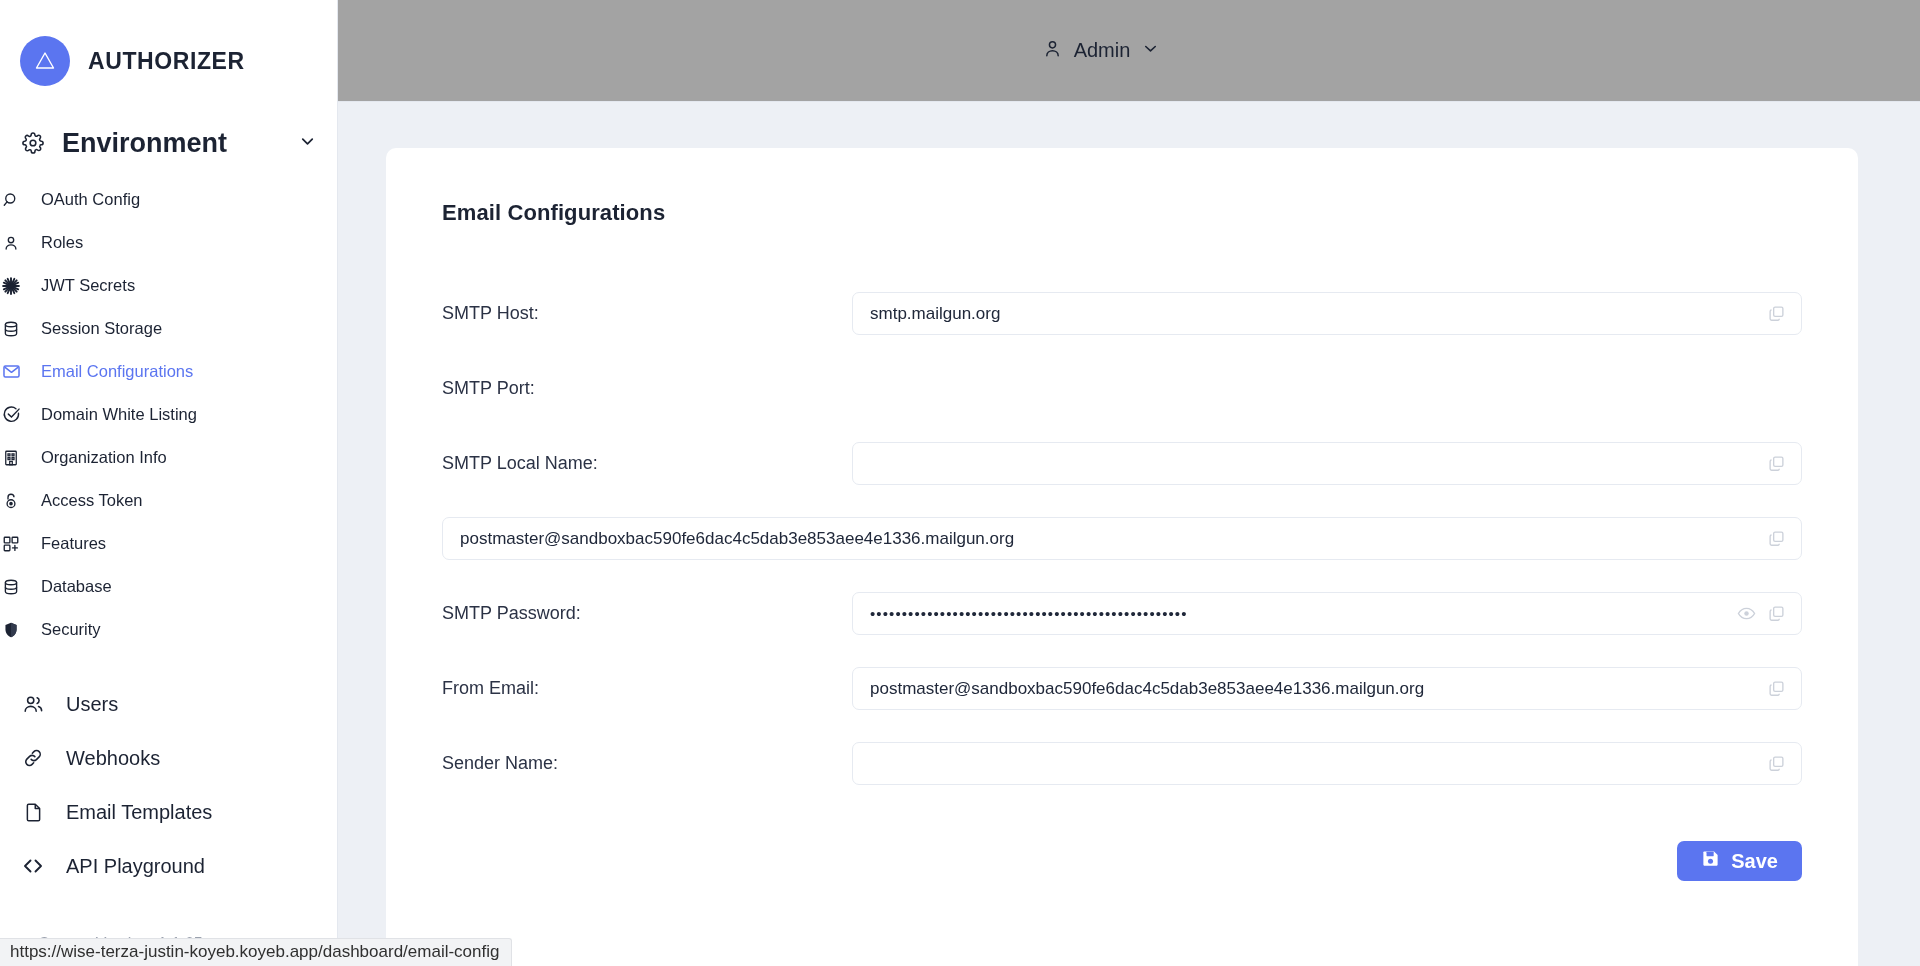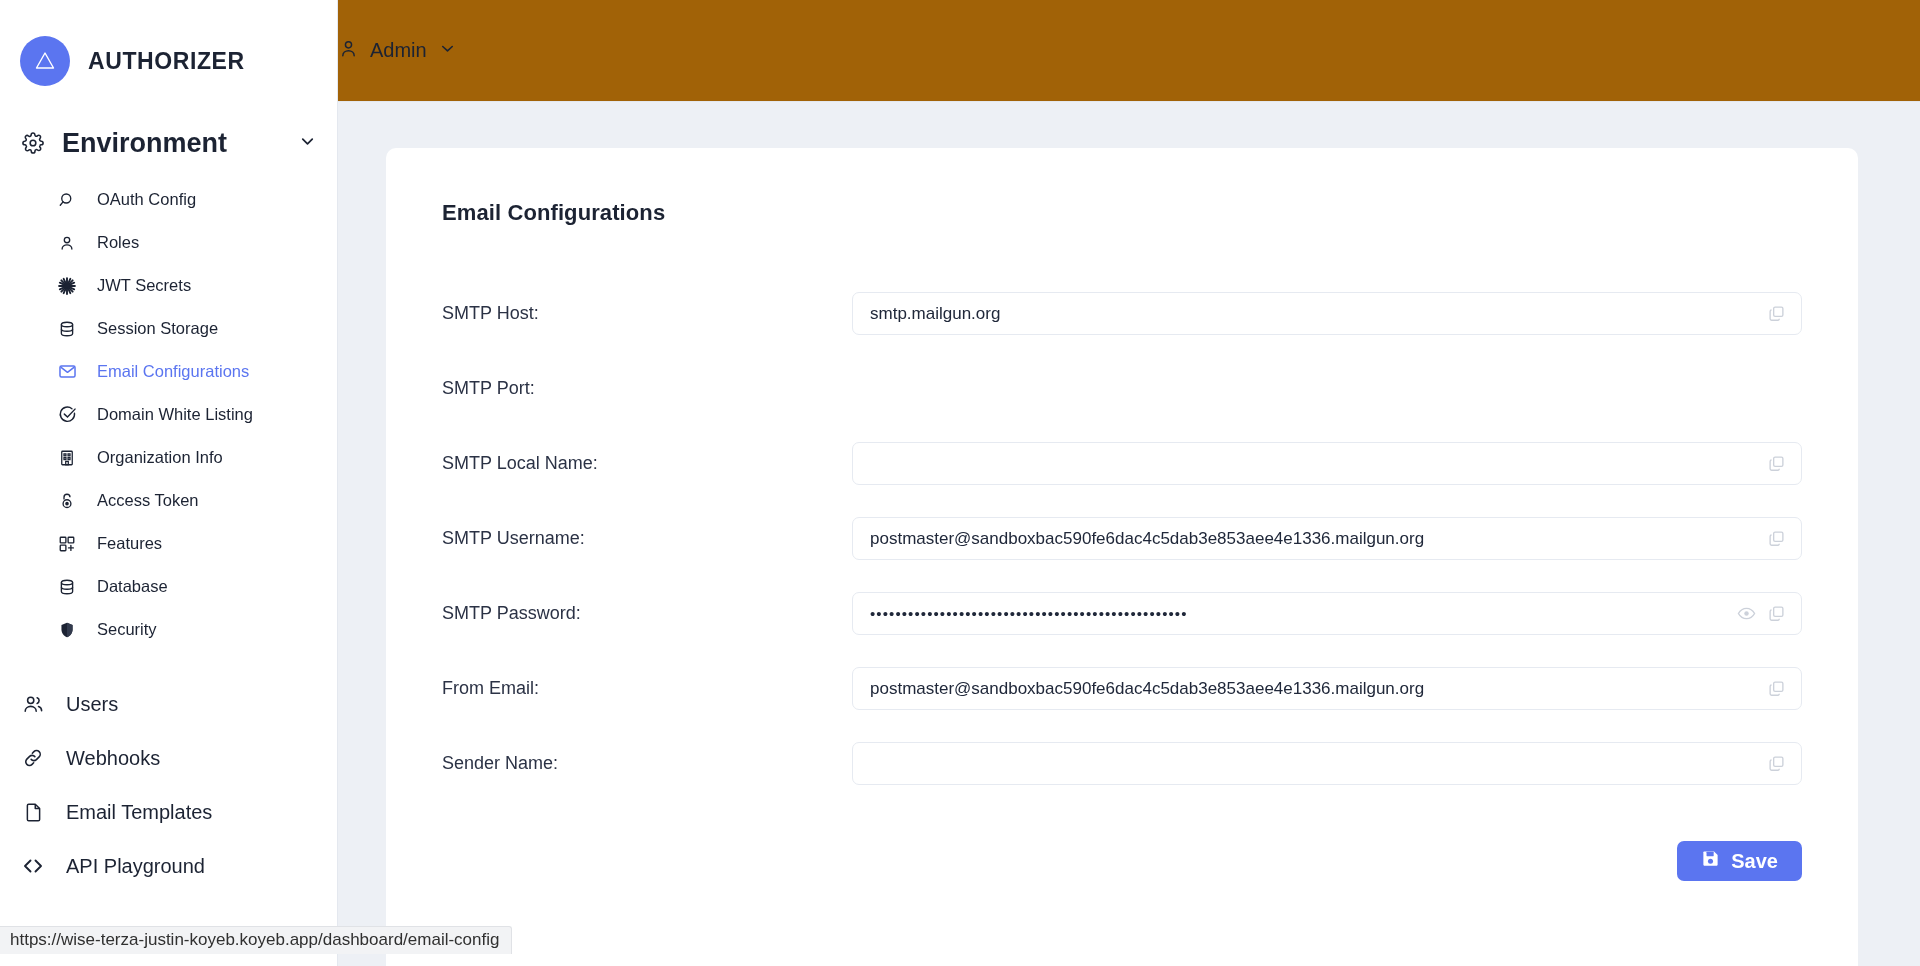--- a/index.html
+++ b/index.html
@@ -30,21 +30,21 @@
   }
 
   .env-row {
     display: flex; align-items: center; gap: 16px;
     padding: 0 20px 0 20px; margin-top: 40px; height: 34px;
     cursor: pointer;
   }
   .env-label { font-size: 27px; color: #1c2333; flex: 1; font-weight: bold; }
   .env-ico { width: 26px; display:flex; justify-content:center; }
 
-  .subnav { margin-top: 18px; padding-left: 56px; }
+  .subnav { margin-top: 18px; }
   .subnav-item {
     display: flex; align-items: center; gap: 19px;
     height: 43px; cursor: pointer;
   }
   .subnav-item .s-ico { width: 22px; display: flex; align-items: center; justify-content: center; }
   .subnav-item .s-lb { font-size: 16.5px; color: #1c2333; }
   .subnav-item.active .s-lb { color: #5b75f0; }
 
   .mainnav { margin-top: 26px; padding-left: 20px; }
   .mainnav-item {
@@ -55,23 +55,23 @@
   .mainnav-item .m-lb { font-size: 20px; color: #1c2333; }
 
   .version {
     position: absolute; left: 38px; bottom: 13px;
     font-size: 16px; color: #9aa1ae;
   }
 
   
   .main { flex: 1; display: flex; flex-direction: column; height: 966px; min-width: 0; }
   .topbar {
-    height: 102px; flex: 0 0 102px; background: #a16207;
+    height: 102px; flex: 0 0 102px; background: #a3a3a3;
     border-bottom: 1px solid #e4e8ef;
-    display: flex; align-items: center; justify-content: flex-start;
+    display: flex; align-items: center; justify-content: center;
     padding-right: 56px;
   }
   .admin { display: flex; align-items: center; gap: 11px; cursor: pointer; }
   .admin-label { font-size: 20px; color: #1c2333; }
 
   .content { flex: 1; padding: 46px 30px 0 48px; overflow: hidden; }
   .card {
     background: #fff; border-radius: 10px;
     width: 1472px; height: 832px;
     padding: 52px 56px 0 56px;
@@ -103,21 +103,21 @@
   .save-btn {
     background: #5b75f0; color: #fff; border: none; border-radius: 7px;
     height: 40px; padding: 0 24px;
     display: flex; align-items: center; gap: 11px;
     font-size: 20px; font-weight: bold; cursor: pointer;
     font-family: "Liberation Sans", sans-serif;
   }
 
   
   .statusbar {
-    position: absolute; left: 0; bottom: 12px;
+    position: absolute; left: 0; bottom: 0;
     background: #f2f3f5;
     border-top-right-radius: 3px;
     border-right: 1px solid #e0e2e6;
     border-top: 1px solid #e0e2e6;
     padding: 3px 12px 4px 10px;
     font-size: 17px; color: #303030;
     font-family: "Liberation Sans", sans-serif;
     z-index: 50;
     white-space: nowrap;
   }
@@ -385,21 +385,20 @@
                   <svg width="17" height="17" viewBox="0 0 24 24" fill="none" stroke="#ccd1da" stroke-width="1.9">
                       <rect x="8" y="3" width="13" height="13" rx="2"></rect>
                       <path d="M16 19.5a2 2 0 0 1-2 2H5a2 2 0 0 1-2-2V9a2 2 0 0 1 2-2"></path>
                     </svg>
                 </span>
               </span>
             </div>
           </div>
 
           <div class="form-row">
-            <label class="form-label">SMTP Username:</label>
             <div class="field">
               <span class="field-value">postmaster@sandboxbac590fe6dac4c5dab3e853aee4e1336.mailgun.org</span>
               <span class="field-icons">
                 <span class="ic-btn">
                   <svg width="17" height="17" viewBox="0 0 24 24" fill="none" stroke="#ccd1da" stroke-width="1.9">
                       <rect x="8" y="3" width="13" height="13" rx="2"></rect>
                       <path d="M16 19.5a2 2 0 0 1-2 2H5a2 2 0 0 1-2-2V9a2 2 0 0 1 2-2"></path>
                     </svg>
                 </span>
               </span>

